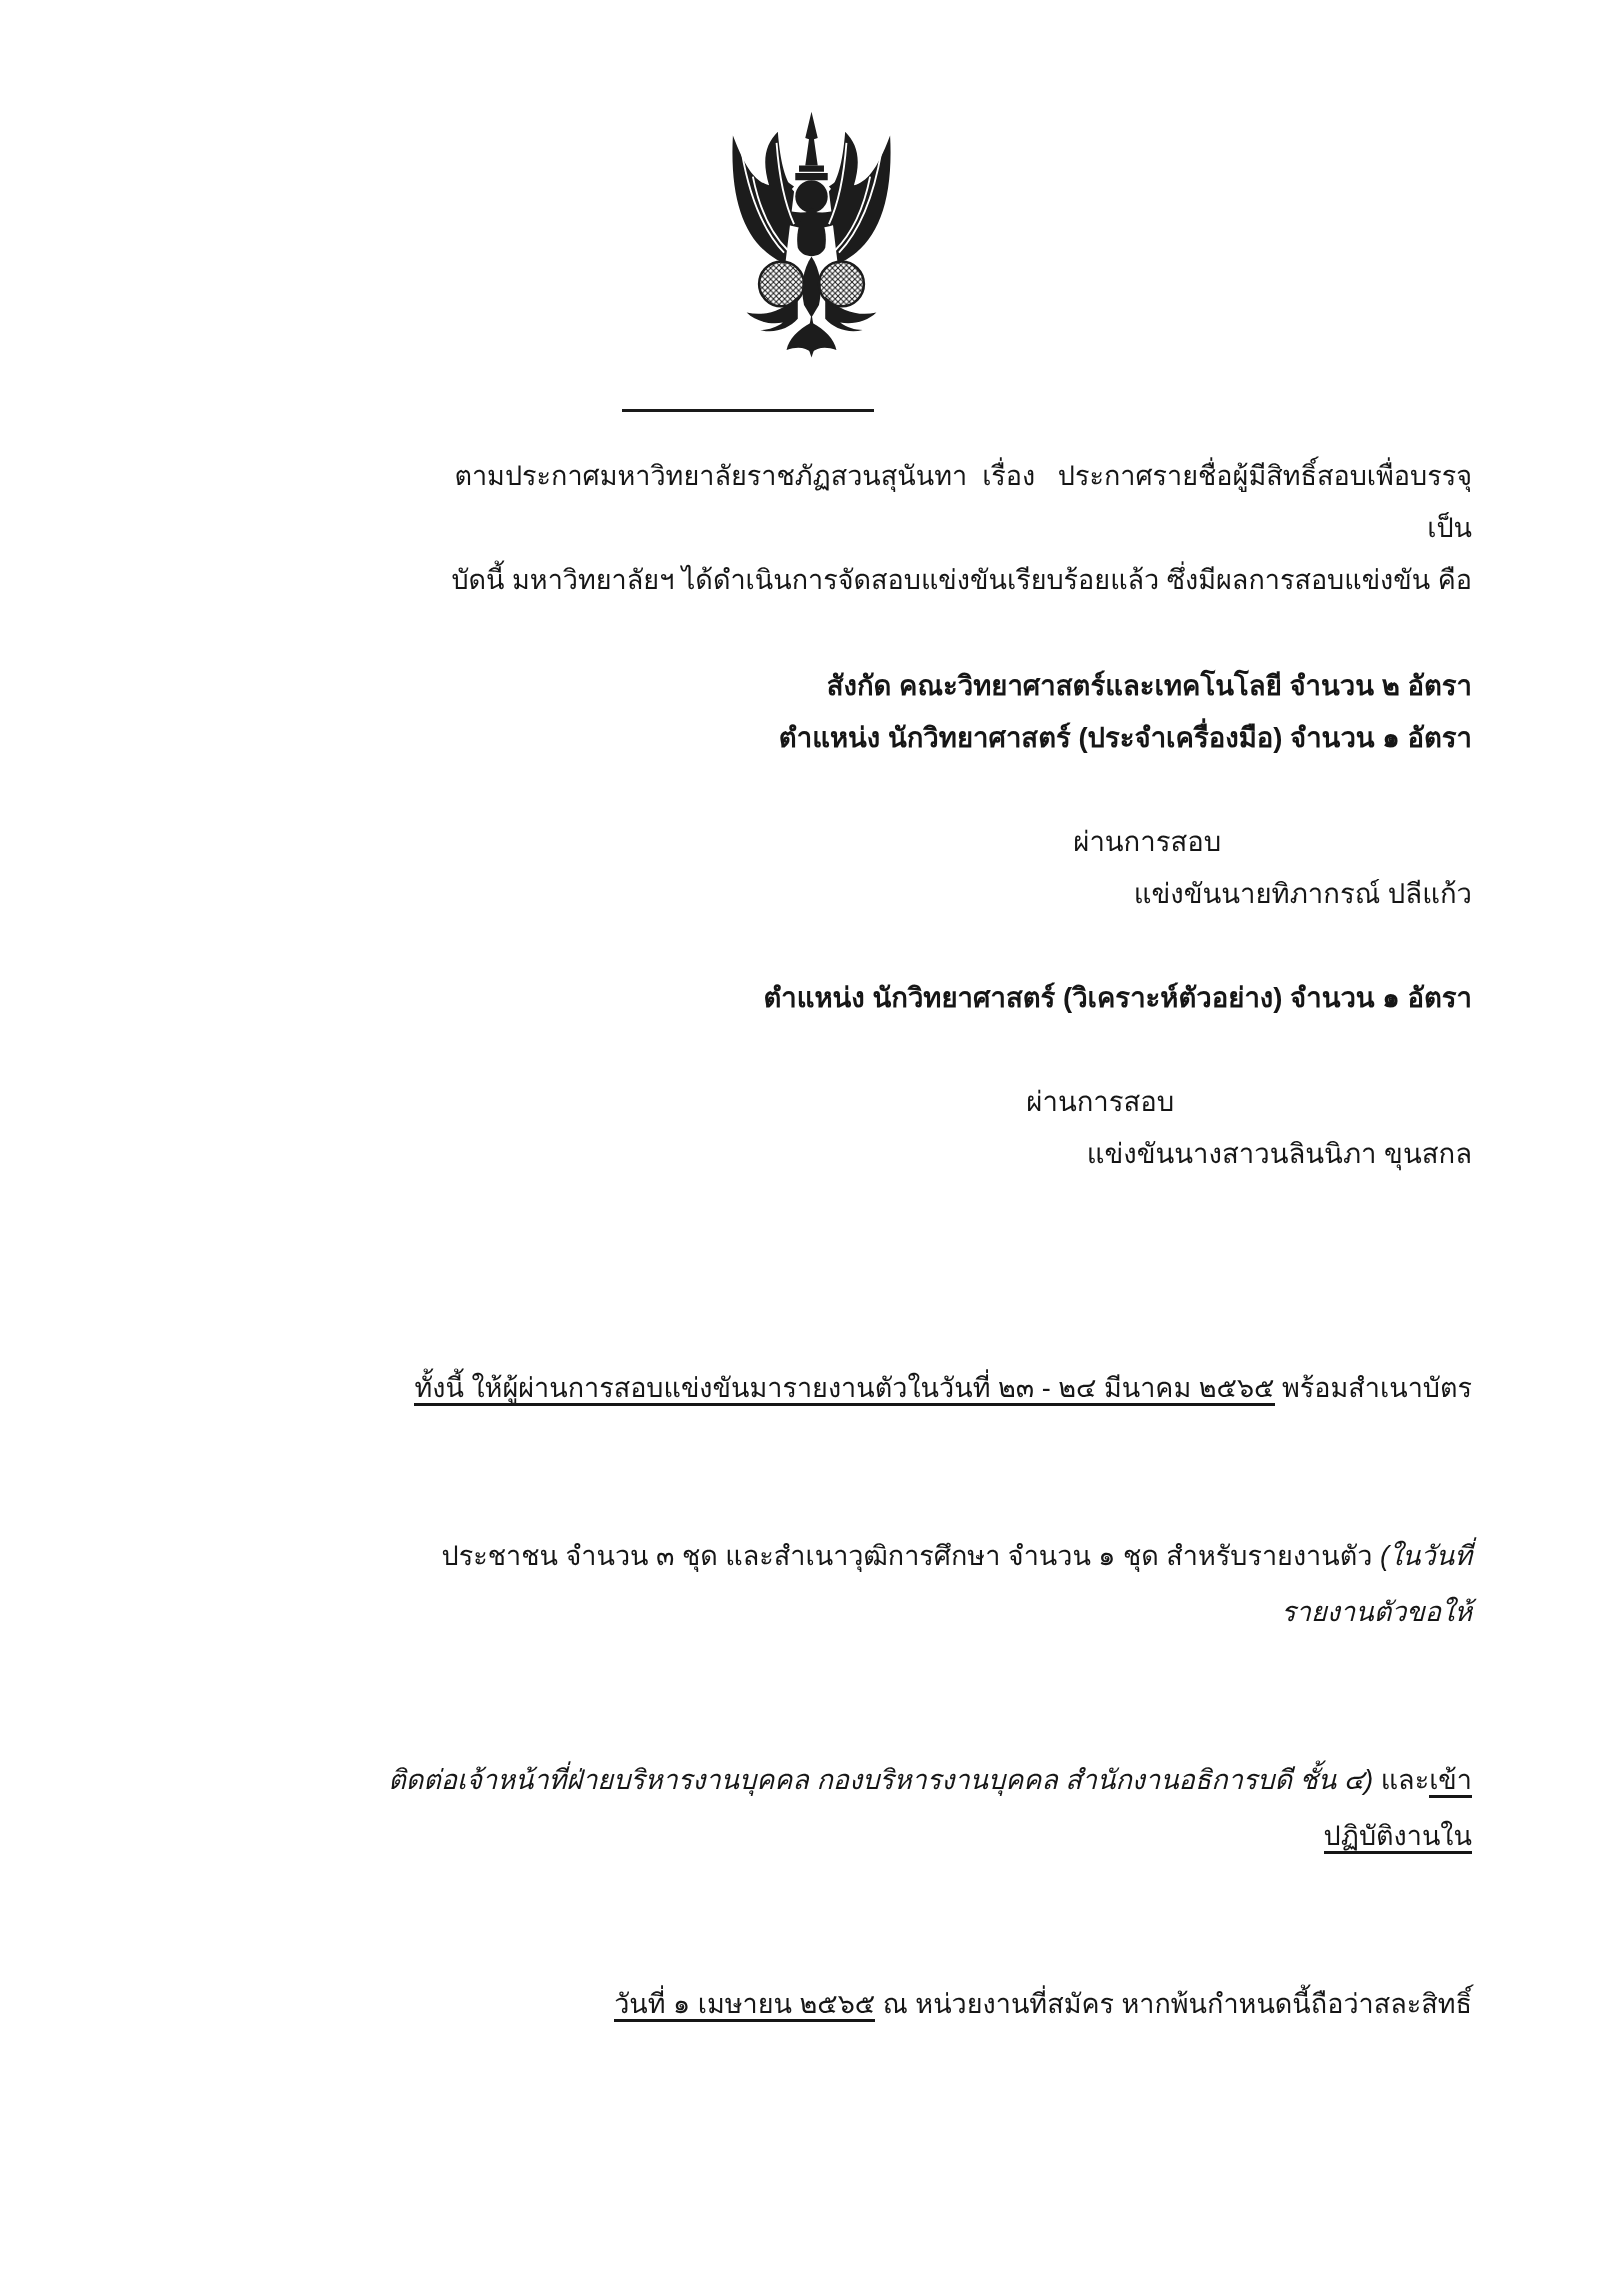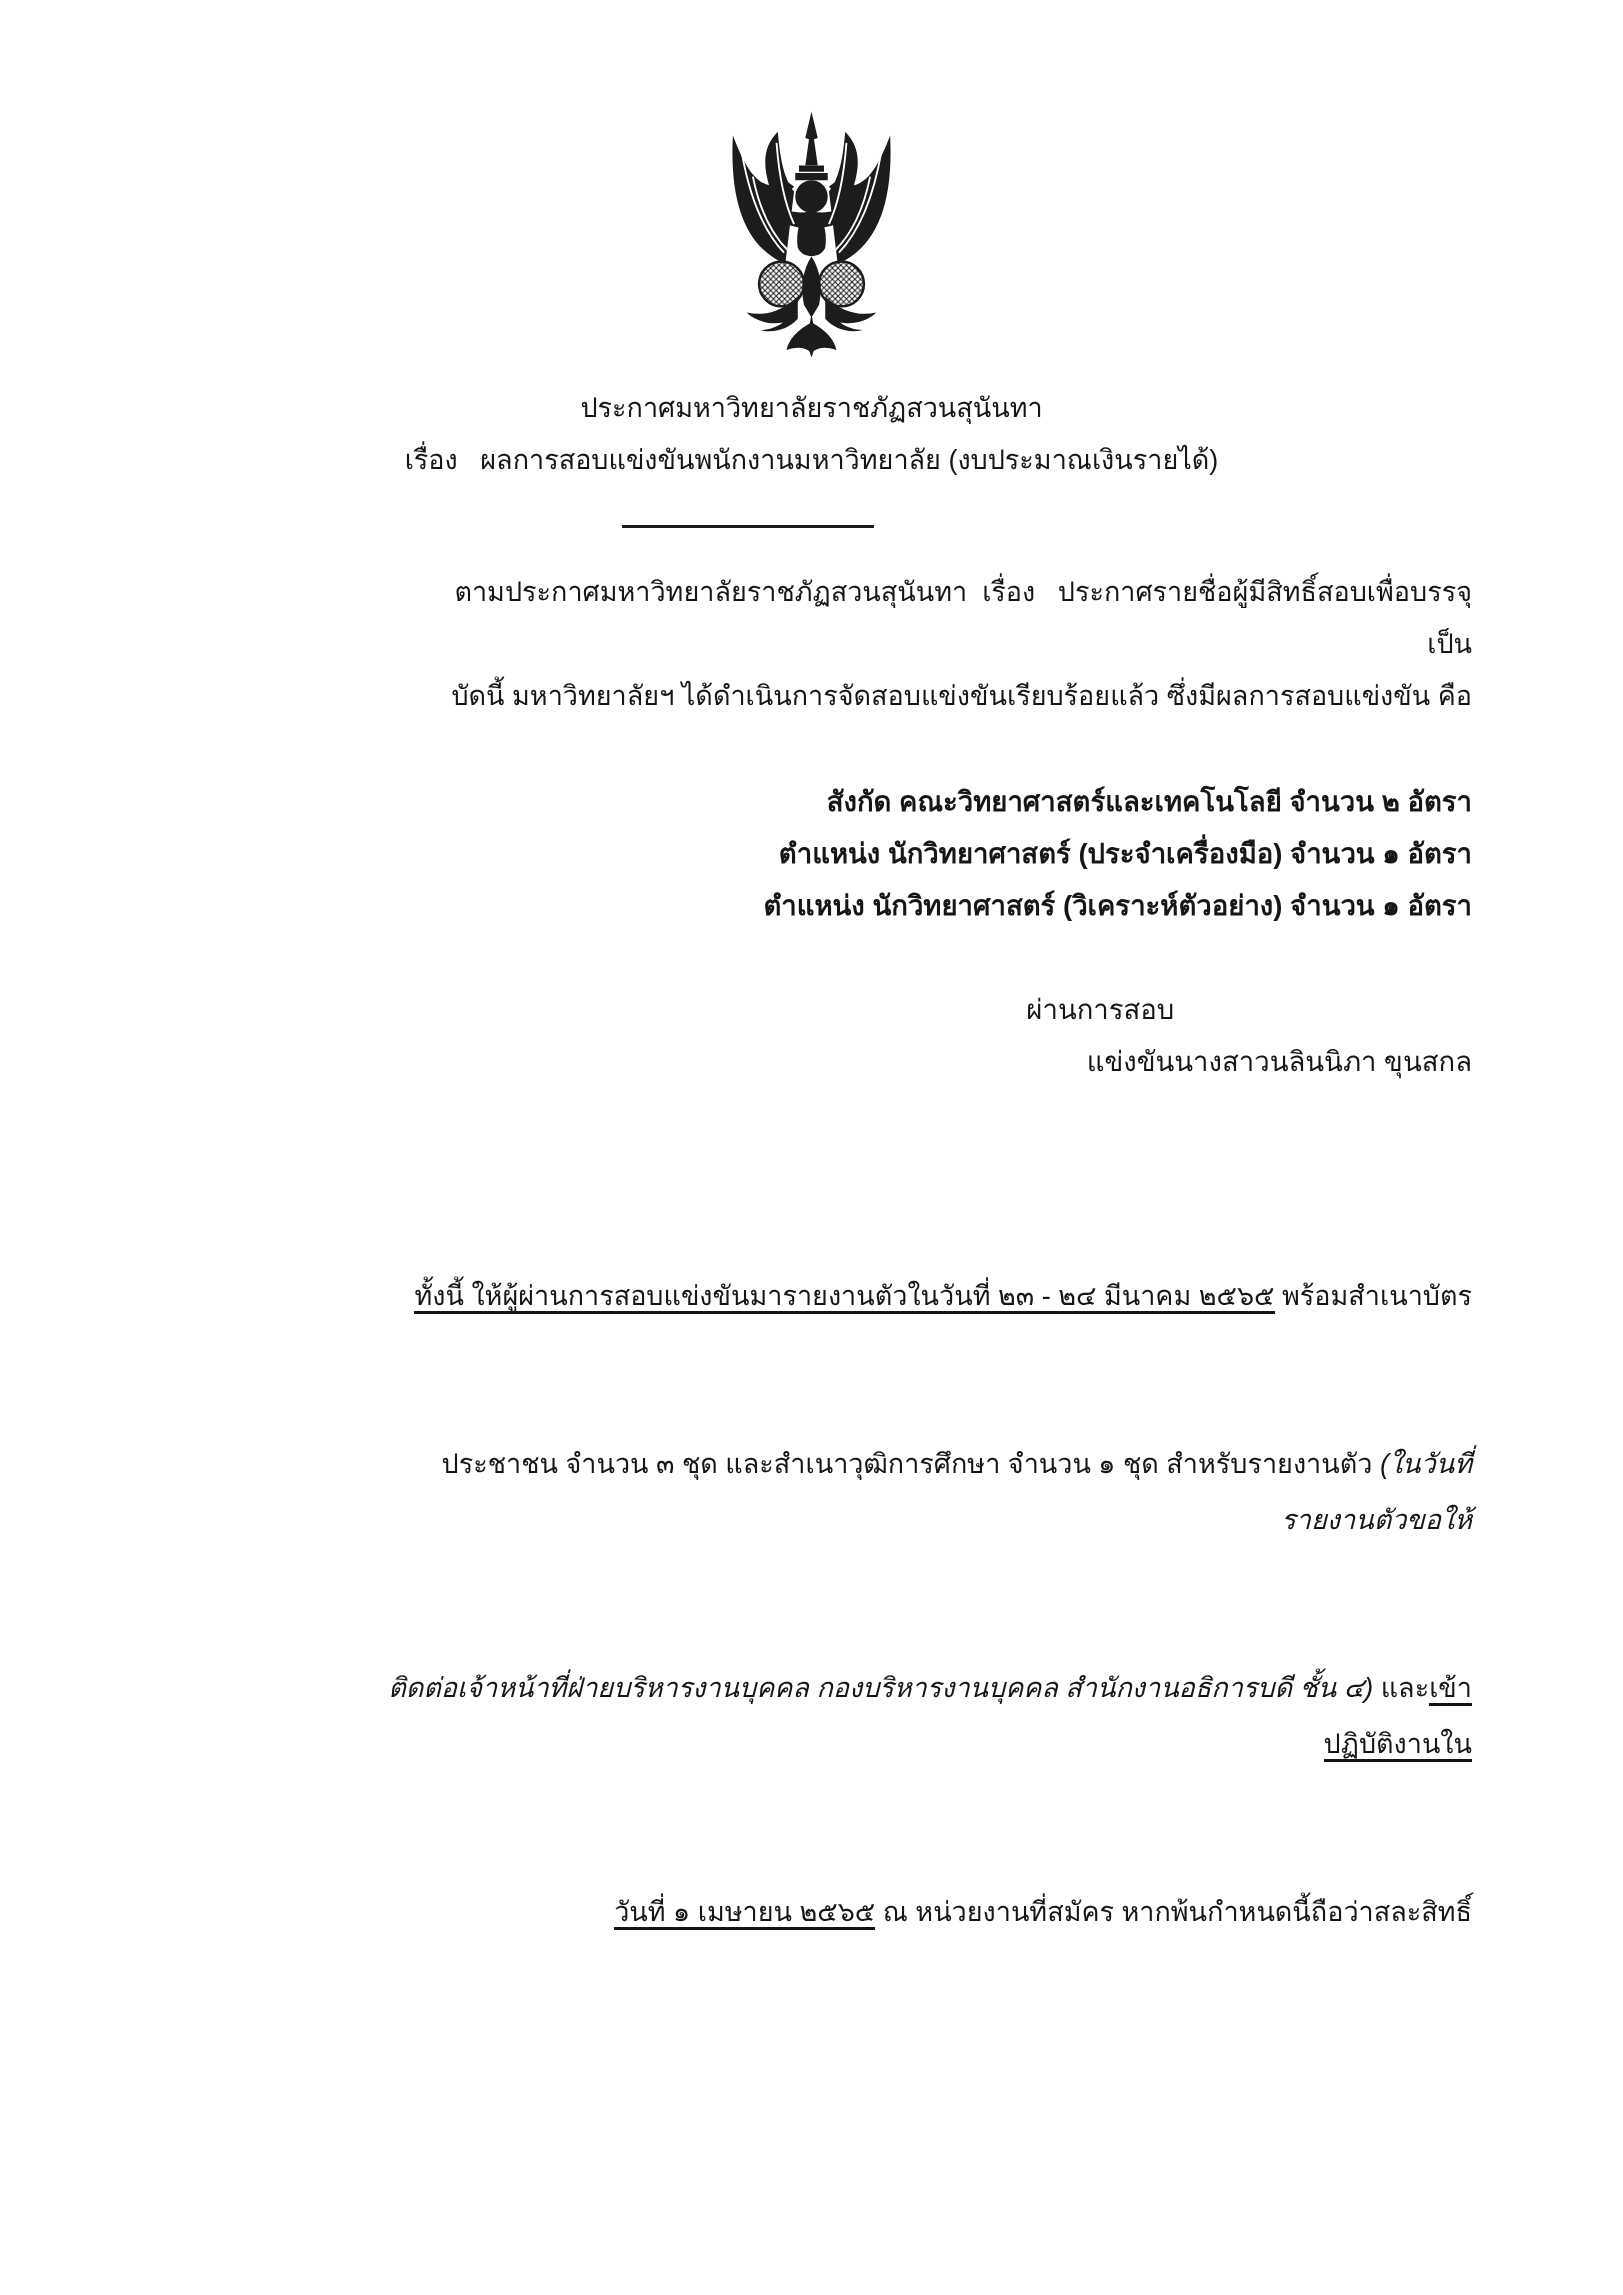--- a/index.html
+++ b/index.html
@@ -68,36 +68,35 @@
         <path d="M48 70 C 60 140, 82 196, 116 232"></path>
         <path d="M66 110 C 76 160, 94 200, 122 228"></path>
         <path d="M104 56 C 108 110, 118 156, 132 186"></path>
         <path d="M272 70 C 260 140, 238 196, 204 232"></path>
         <path d="M254 110 C 244 160, 226 200, 198 228"></path>
         <path d="M216 56 C 212 110, 202 156, 188 186"></path>
       </g>
     </svg>
   </div>
 
-  <div class="header-block">
-    <div class="doc-line center">ประกาศมหาวิทยาลัยราชภัฏสวนสุนันทา</div>
-    <div class="doc-line center">เรื่อง   ผลการสอบแข่งขันพนักงานมหาวิทยาลัย (งบประมาณเงินรายได้)</div>
-  </div>
 
   <div class="divider"></div>
 
   <div class="body-block">
 
     <div class="doc-line indent">ตามประกาศมหาวิทยาลัยราชภัฏสวนสุนันทา  เรื่อง   ประกาศรายชื่อผู้มีสิทธิ์สอบเพื่อบรรจุเป็น</div>
     <div class="doc-line indent">บัดนี้ มหาวิทยาลัยฯ ได้ดำเนินการจัดสอบแข่งขันเรียบร้อยแล้ว ซึ่งมีผลการสอบแข่งขัน คือ</div>
 
     <div class="results-block">
       <div class="res-line bold">สังกัด คณะวิทยาศาสตร์และเทคโนโลยี จำนวน ๒ อัตรา</div>
 
       <div class="res-line bold">ตำแหน่ง นักวิทยาศาสตร์ (ประจำเครื่องมือ) จำนวน ๑ อัตรา</div>
+      <div class="res-line">
+        <span class="pass-label">ผ่านการสอบแข่งขัน</span><span>นายทิภากรณ์ ปลีแก้ว</span>
+      </div>
 
       <div class="res-line bold">ตำแหน่ง นักวิทยาศาสตร์ (วิเคราะห์ตัวอย่าง) จำนวน ๑ อัตรา</div>
       <div class="res-line">
         <span class="pass-label">ผ่านการสอบแข่งขัน</span><span>นางสาวนลินนิภา ขุนสกล</span>
       </div>
     </div>
 
     <div class="closing-block">
       <div class="doc-line indent">
         <span class="ul">ทั้งนี้ ให้ผู้ผ่านการสอบแข่งขันมารายงานตัวในวันที่ ๒๓ - ๒๔ มีนาคม ๒๕๖๕</span><span> พร้อมสำเนาบัตร</span>

